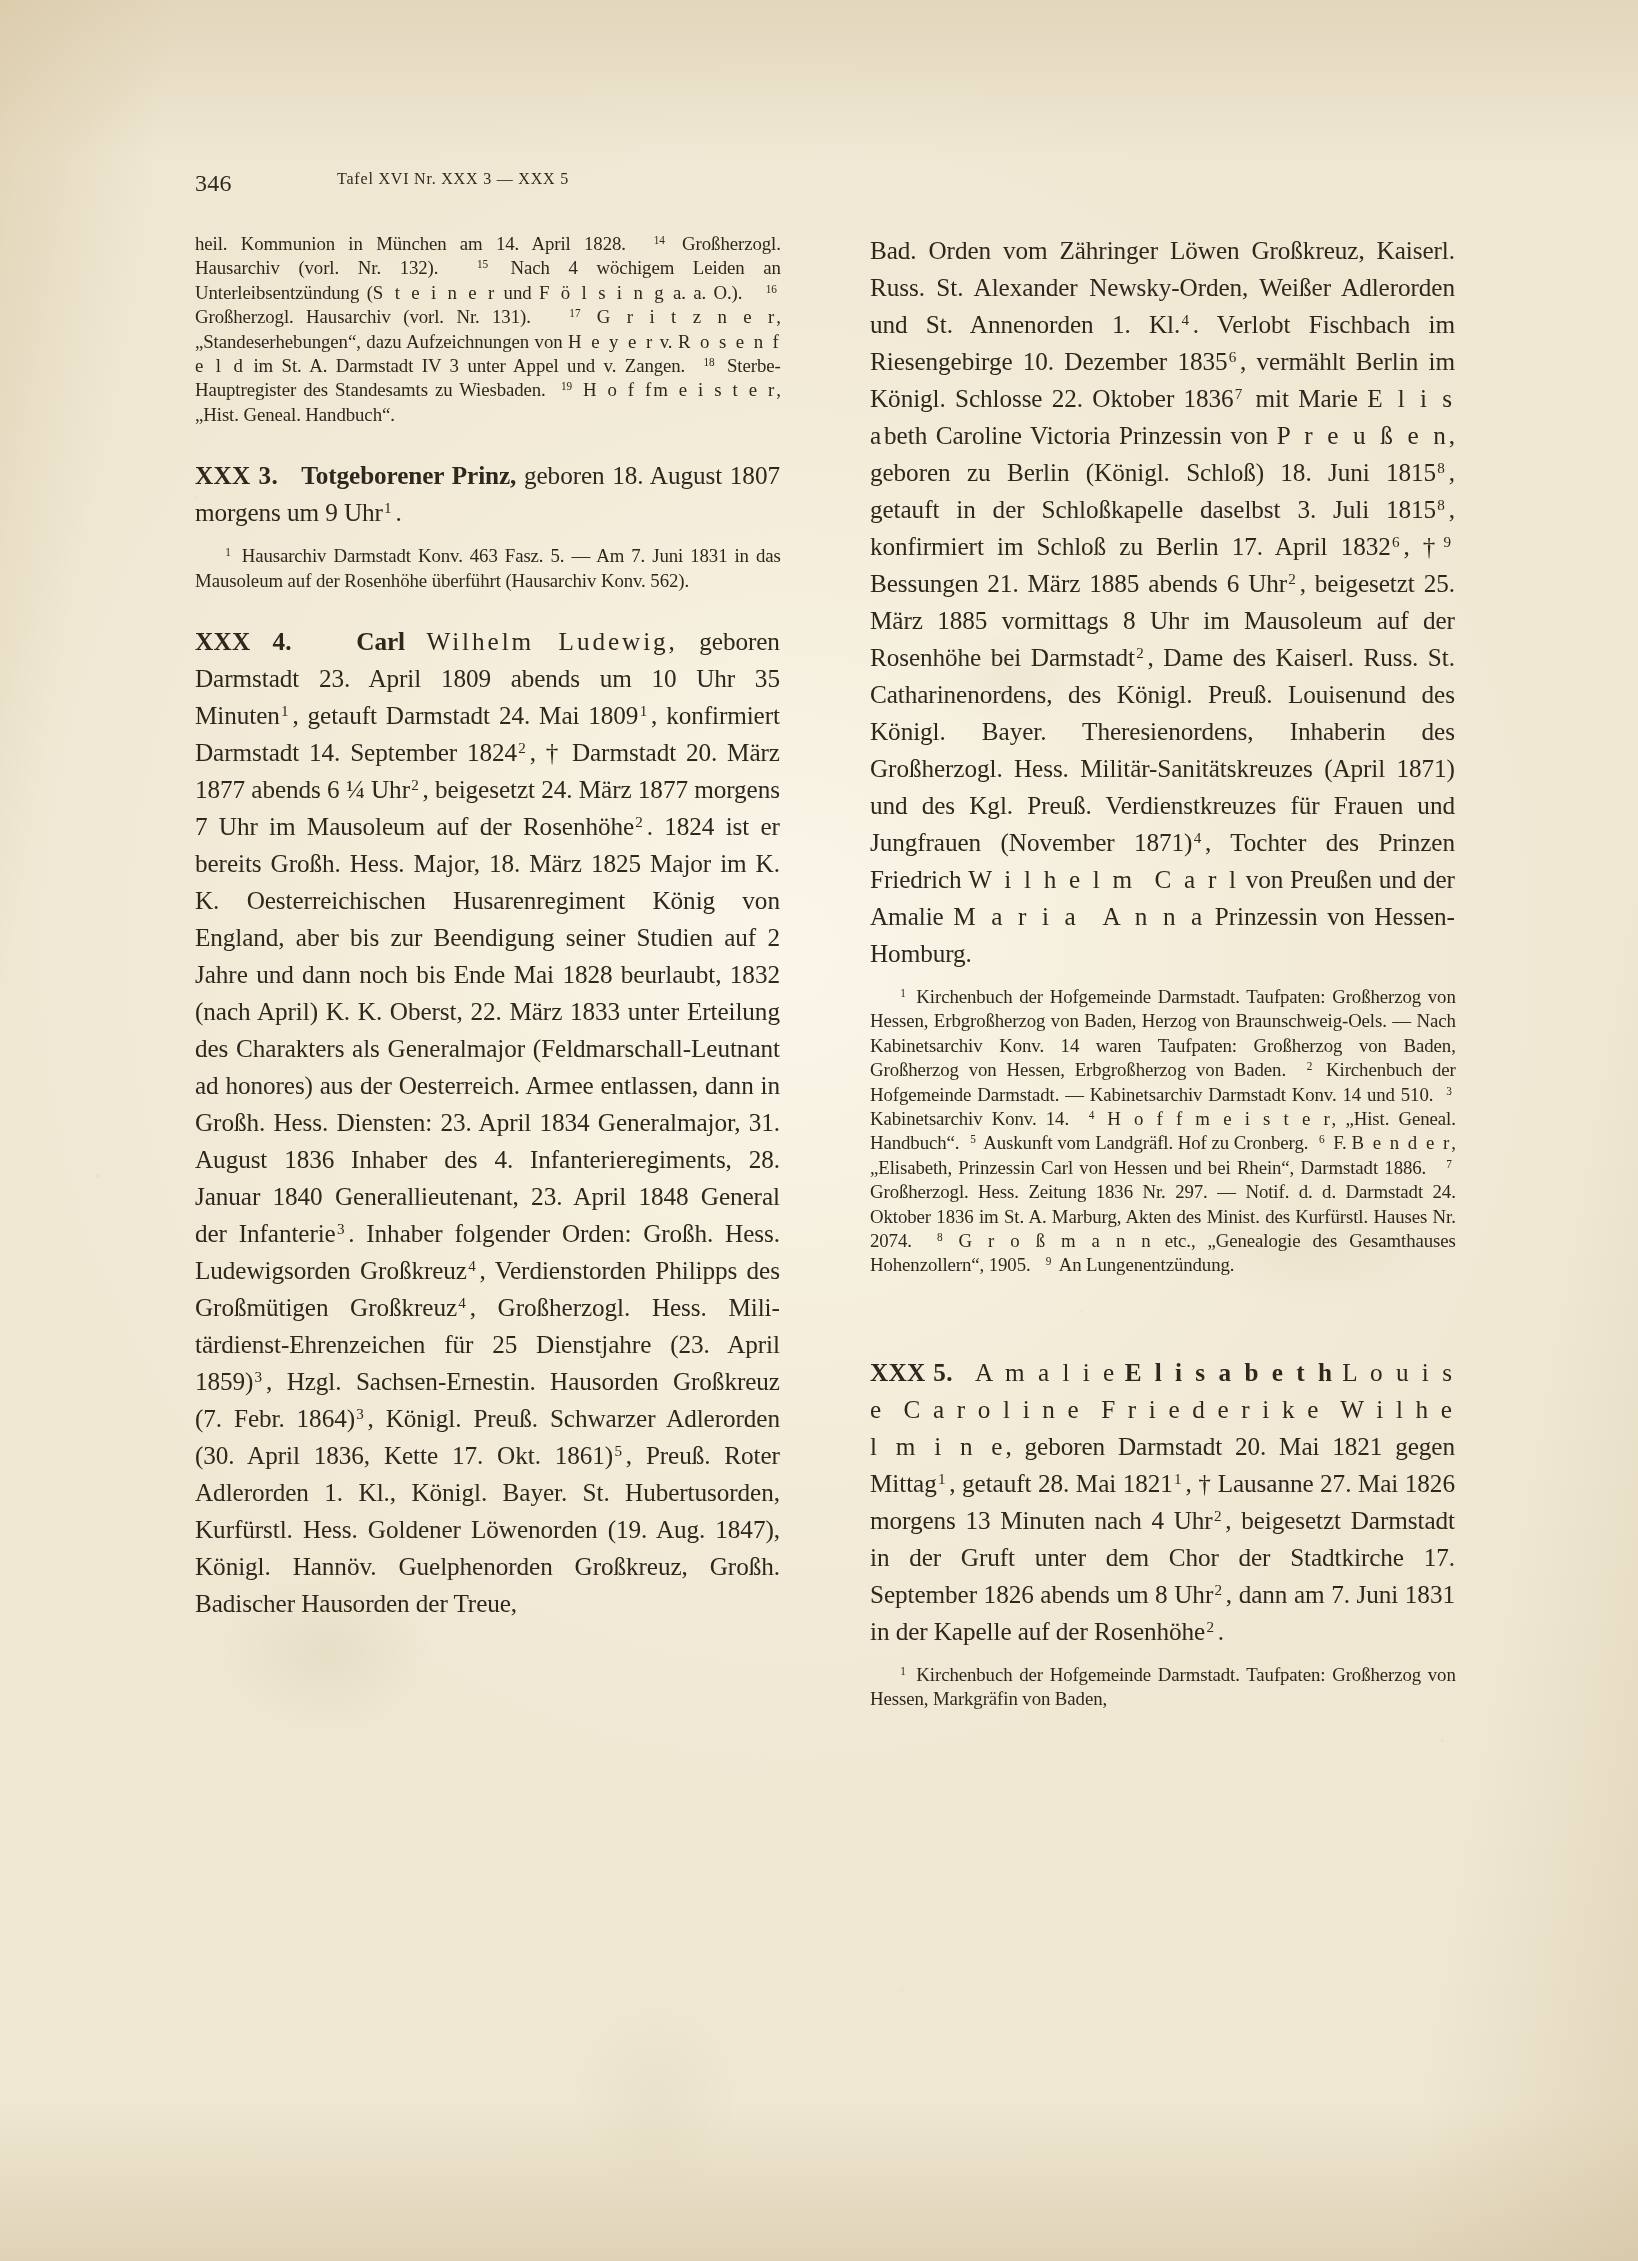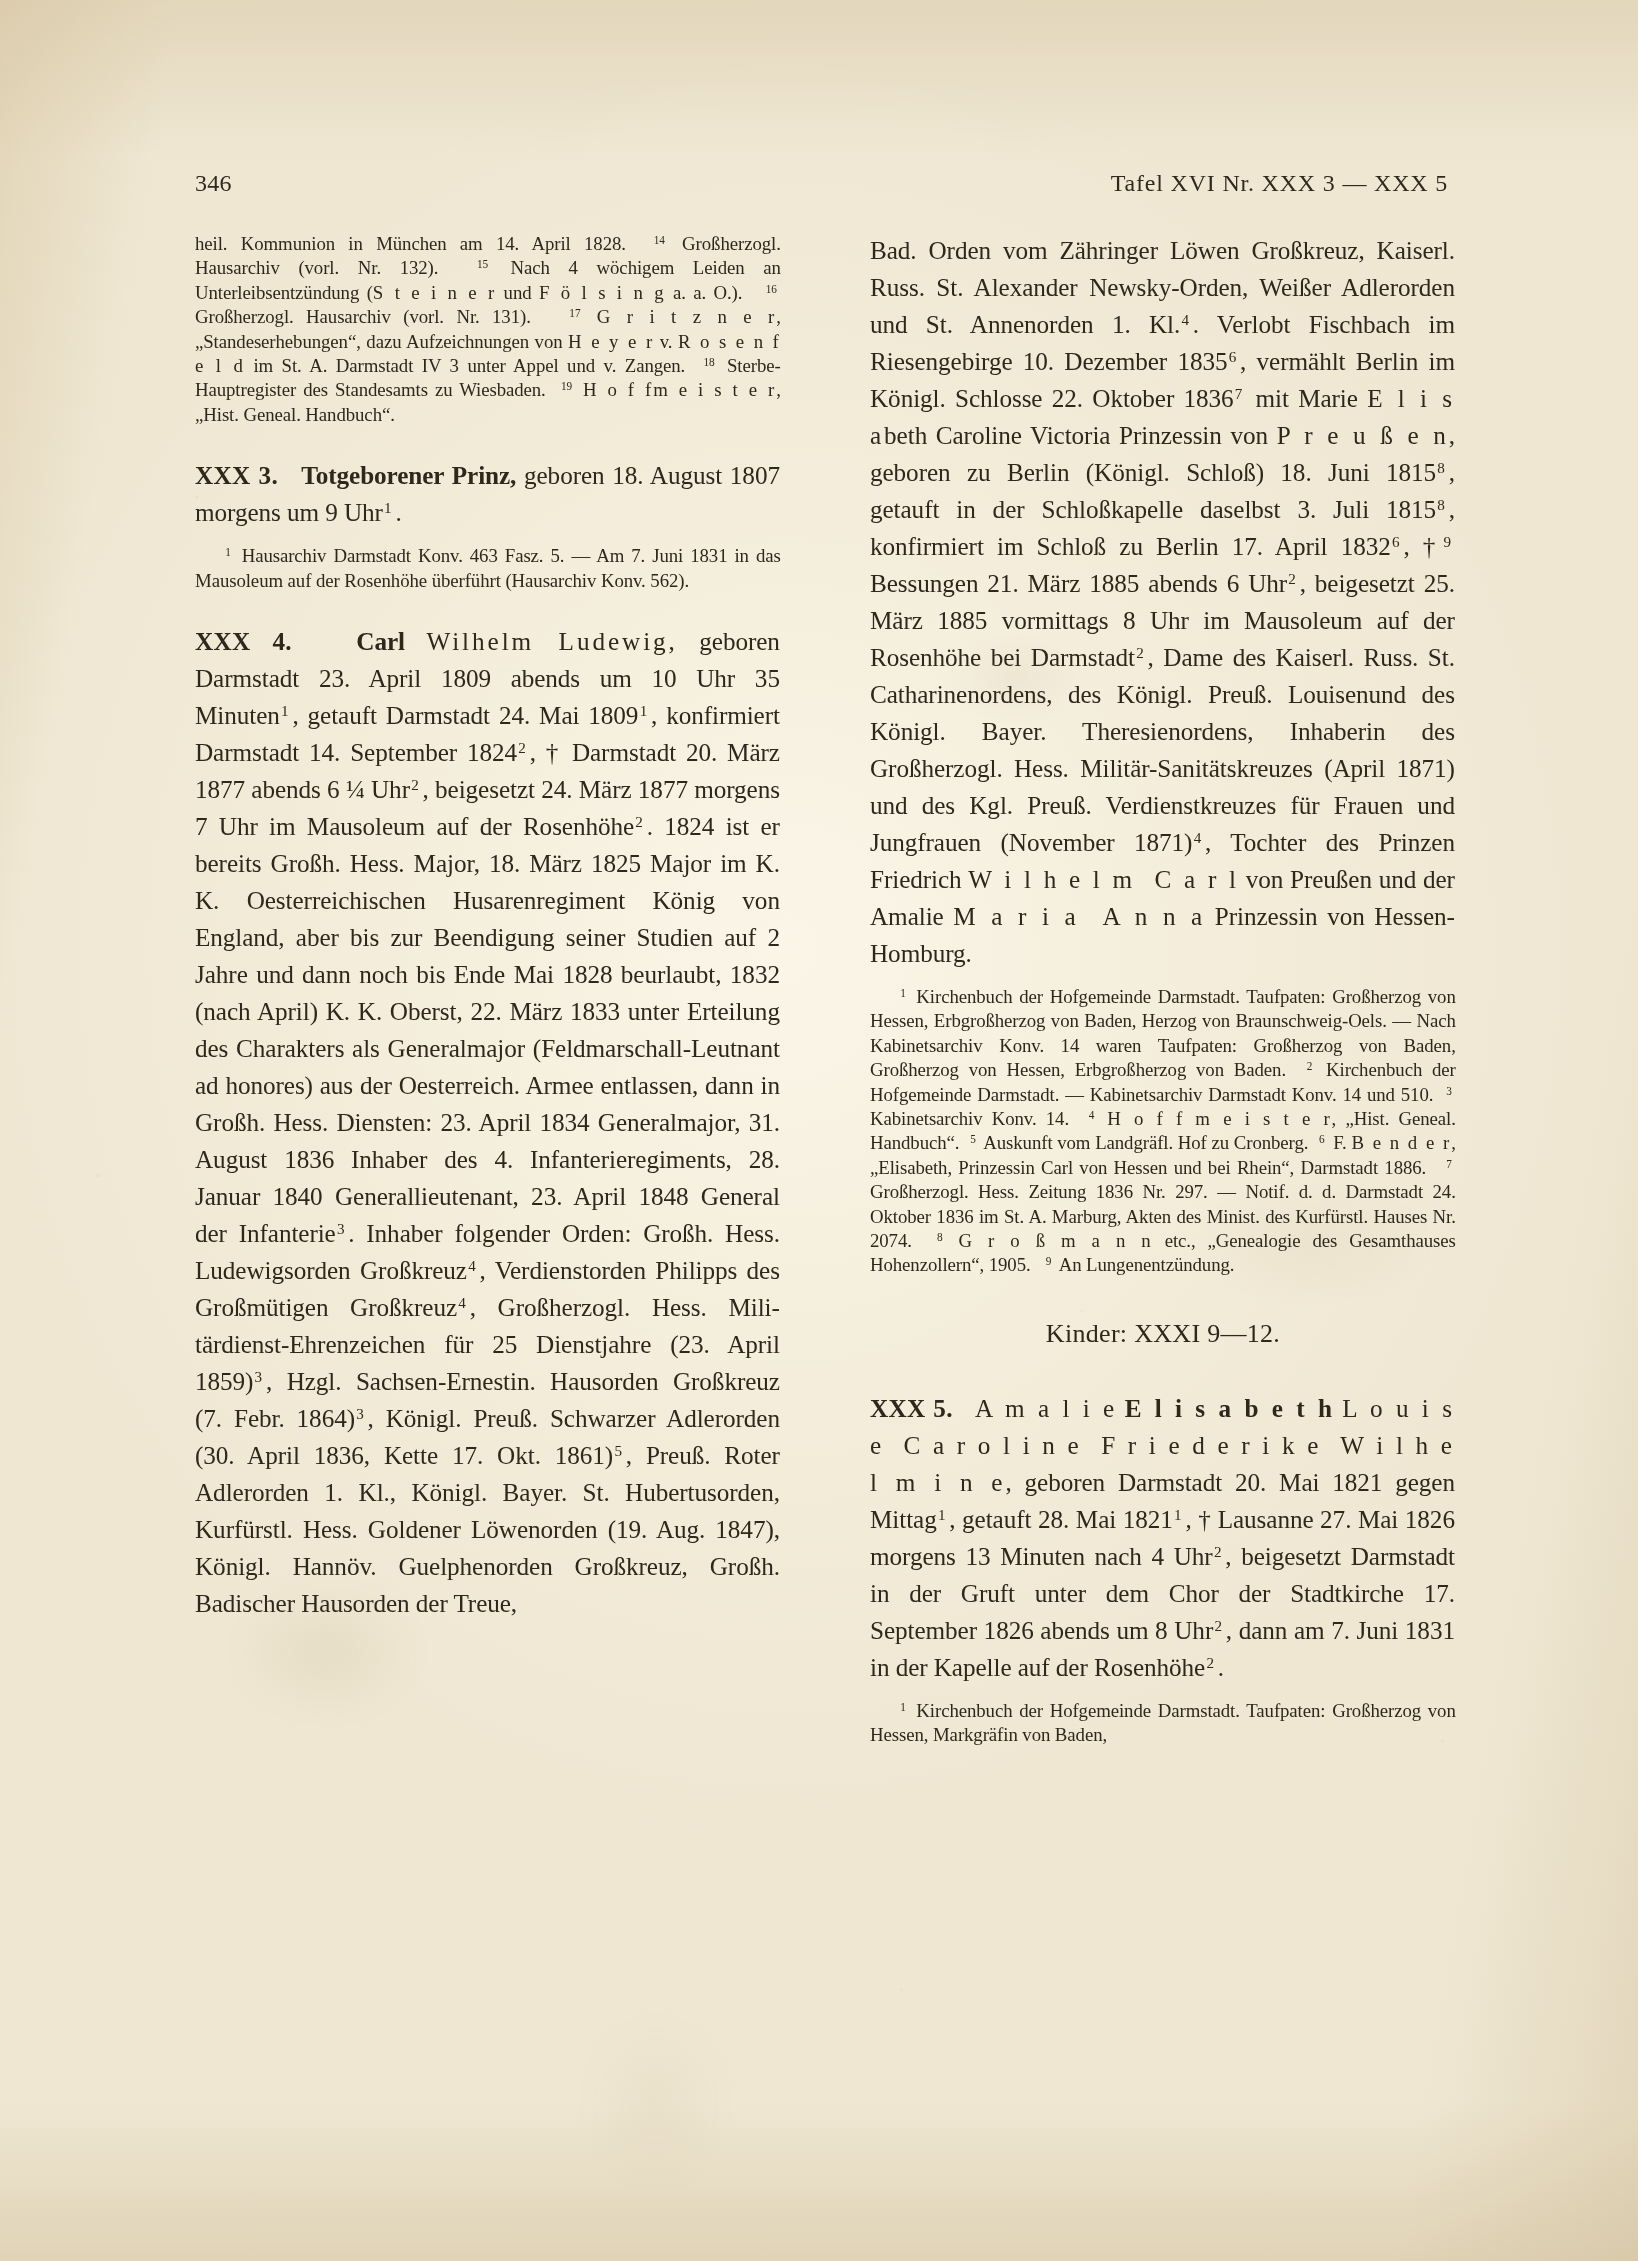--- a/index.html
+++ b/index.html
@@ -76,22 +76,22 @@
     left: 0;
     top: 0;
     font-size: 24px;
     letter-spacing: 0.3px;
   }
   .runhead .title {
     position: absolute;
     left: 0;
     right: 0;
     top: 0;
-    text-align: right;
-    font-size: 24px;
+    text-align: left;
+    font-size: 16px;
     letter-spacing: 0.8px;
     padding-left: 142px;
   }
 
   
   .col {
     position: absolute;
     top: 232px;
     width: 586px;
     color: #2f271d;
@@ -196,21 +196,20 @@
     <div class="col right">
 
       <p class="body">Bad. Orden vom Zähringer Löwen Großkreuz, Kaiserl. Russ. St. Alexander Newsky-Orden, Weißer Adlerorden und St. Annenorden 1. Kl.<sup>4</sup>. Verlobt Fischbach im Riesengebirge 10. De­zember 1835<sup>6</sup>, vermählt Berlin im Königl. Schlosse 22. Oktober 1836<sup>7</sup> mit Marie <span class="sp">E l i s a­</span>beth Caroline Victoria Prinzessin von <span class="sp">P r e u ß e n</span>, geboren zu Berlin (Königl. Schloß) 18. Juni 1815<sup>8</sup>, getauft in der Schloßkapelle daselbst 3. Juli 1815<sup>8</sup>, konfirmiert im Schloß zu Berlin 17. April 1832<sup>6</sup>, †<sup>9</sup> Bessungen 21. März 1885 abends 6 Uhr<sup>2</sup>, beigesetzt 25. März 1885 vor­mittags 8 Uhr im Mausoleum auf der Rosen­höhe bei Darmstadt<sup>2</sup>, Dame des Kaiserl. Russ. St. Catharinenordens, des Königl. Preuß. Louisen­und des Königl. Bayer. Theresienordens, In­haberin des Großherzogl. Hess. Militär-Sanitäts­kreuzes (April 1871) und des Kgl. Preuß. Ver­dienstkreuzes für Frauen und Jungfrauen (No­vember 1871)<sup>4</sup>, Tochter des Prinzen Friedrich <span class="sp">W i l h e l m&nbsp; C a r l</span> von Preußen und der Amalie <span class="sp">M a r i a&nbsp; A n n a</span> Prinzessin von Hessen-Homburg.</p>
 
       <div class="gap-fn"></div>
 
       <p class="fn"><span class="ind"></span><span><sup>1</sup> Kirchenbuch der Hofgemeinde Darmstadt. Tauf­paten: Großherzog von Hessen, Erbgroßherzog von Baden, Herzog von Braunschweig-Oels. — Nach Kabi­netsarchiv Konv. 14 waren Taufpaten: Großherzog von Baden, Großherzog von Hessen, Erbgroßherzog von Baden. &nbsp;<sup>2</sup> Kirchenbuch der Hofgemeinde Darmstadt. — Kabinets­archiv Darmstadt Konv. 14 und 510. &nbsp;<sup>3</sup> Kabinetsarchiv Konv. 14. &nbsp;<sup>4</sup> <span class="sp-sm">H o f f m e i s t e r</span>, „Hist. Geneal. Handbuch“. &nbsp;<sup>5</sup> Auskunft vom Landgräfl. Hof zu Cronberg. &nbsp;<sup>6</sup> F. <span class="sp-sm">B e n d e r</span>, „Elisabeth, Prinzessin Carl von Hessen und bei Rhein“, Darmstadt 1886. &nbsp;&nbsp;<sup>7</sup> Großherzogl. Hess. Zeitung 1836 Nr. 297. — Notif. d. d. Darmstadt 24. Oktober 1836 im St. A. Marburg, Akten des Minist. des Kurfürstl. Hauses Nr. 2074. &nbsp;<sup>8</sup> <span class="sp-sm">G r o ß m a n n</span> etc., „Genealogie des Gesamt­hauses Hohenzollern“, 1905. &nbsp;&nbsp;<sup>9</sup> An Lungenentzündung.</span></p>
 
       <div class="gap-big"></div>
 
-      <p class="kinder">Kinder: XXXI 9—12.</p>
 
       <div class="gap-big"></div>
 
       <p class="body">
         <span class="entry-no">XXX 5.</span>
         <span>&nbsp;&nbsp;</span><span><span class="sp">A m a l i e</span> <span class="sp nm-bold">E l i s a b e t h</span> <span class="sp">L o u i s e&nbsp; C a r o l i n e&nbsp; F r i e d e r i k e&nbsp; W i l h e l m i n e</span>, geboren Darmstadt 20. Mai 1821 gegen Mittag<sup>1</sup>, getauft 28. Mai 1821<sup>1</sup>, † Lausanne 27. Mai 1826 morgens 13 Minuten nach 4 Uhr<sup>2</sup>, beigesetzt Darmstadt in der Gruft unter dem Chor der Stadtkirche 17. September 1826 abends um 8 Uhr<sup>2</sup>, dann am 7. Juni 1831 in der Kapelle auf der Rosenhöhe<sup>2</sup>.</span>
       </p>
 
       <div class="gap-fn"></div>
 

